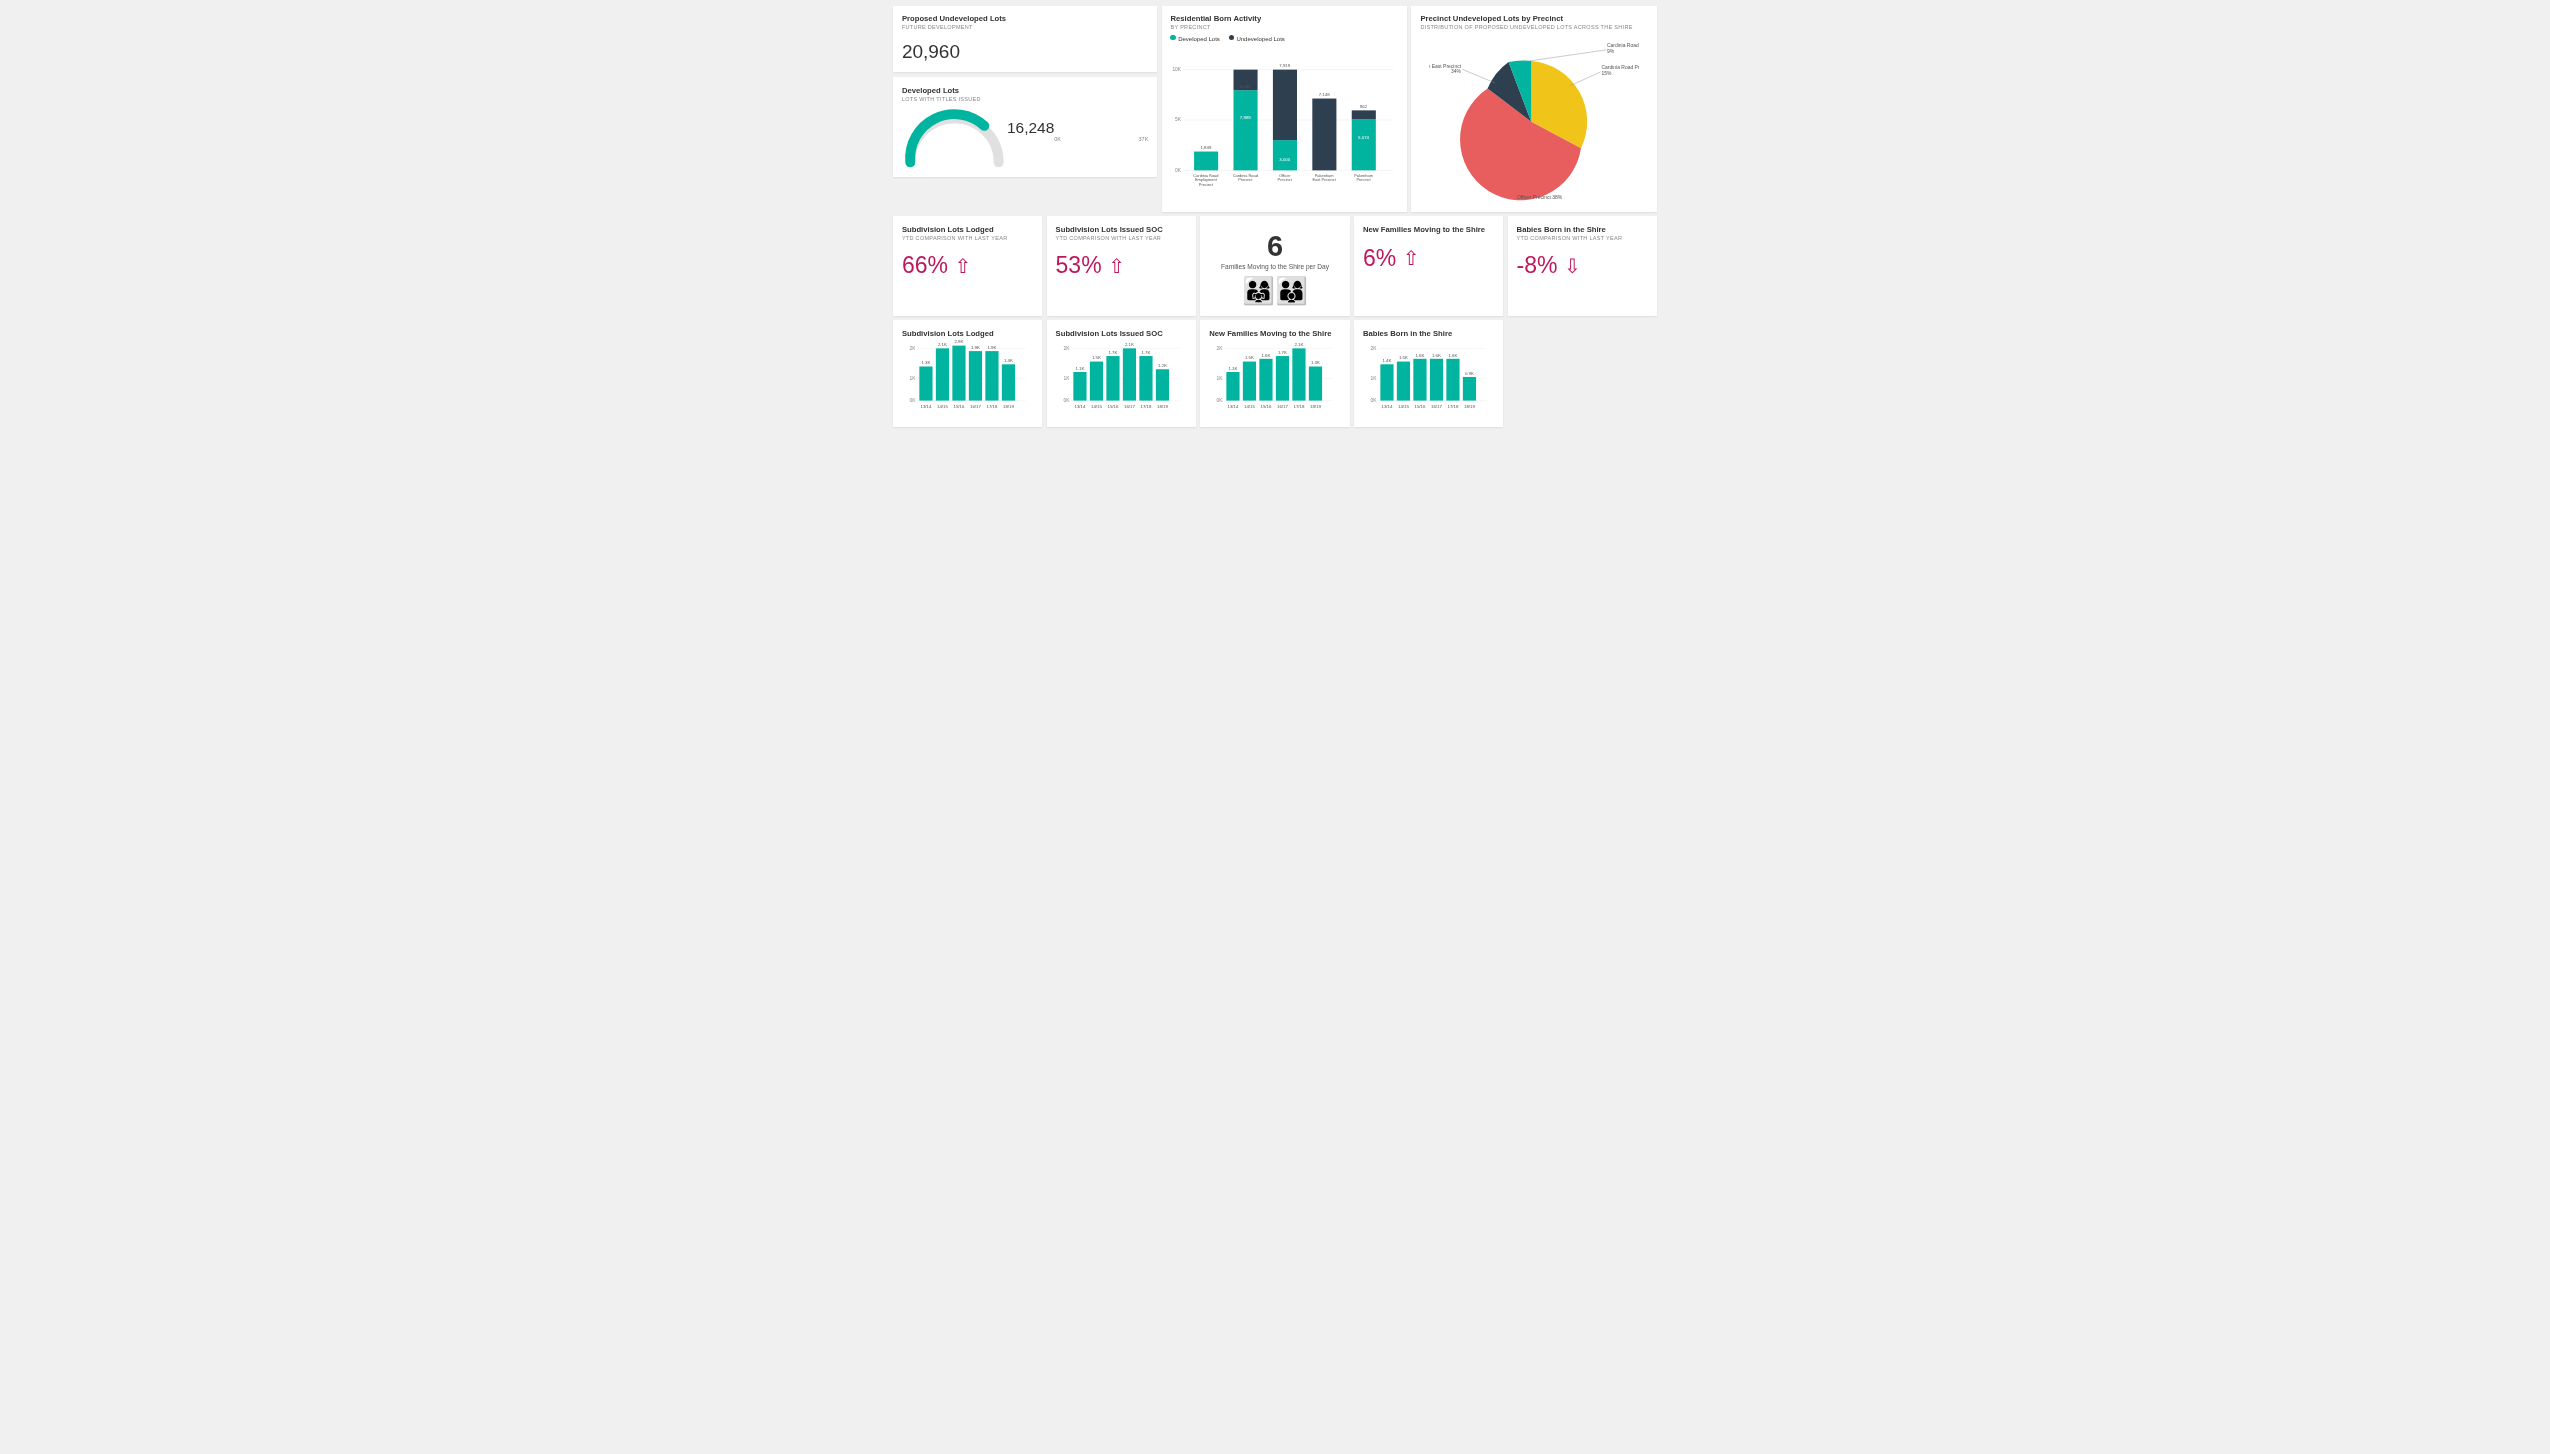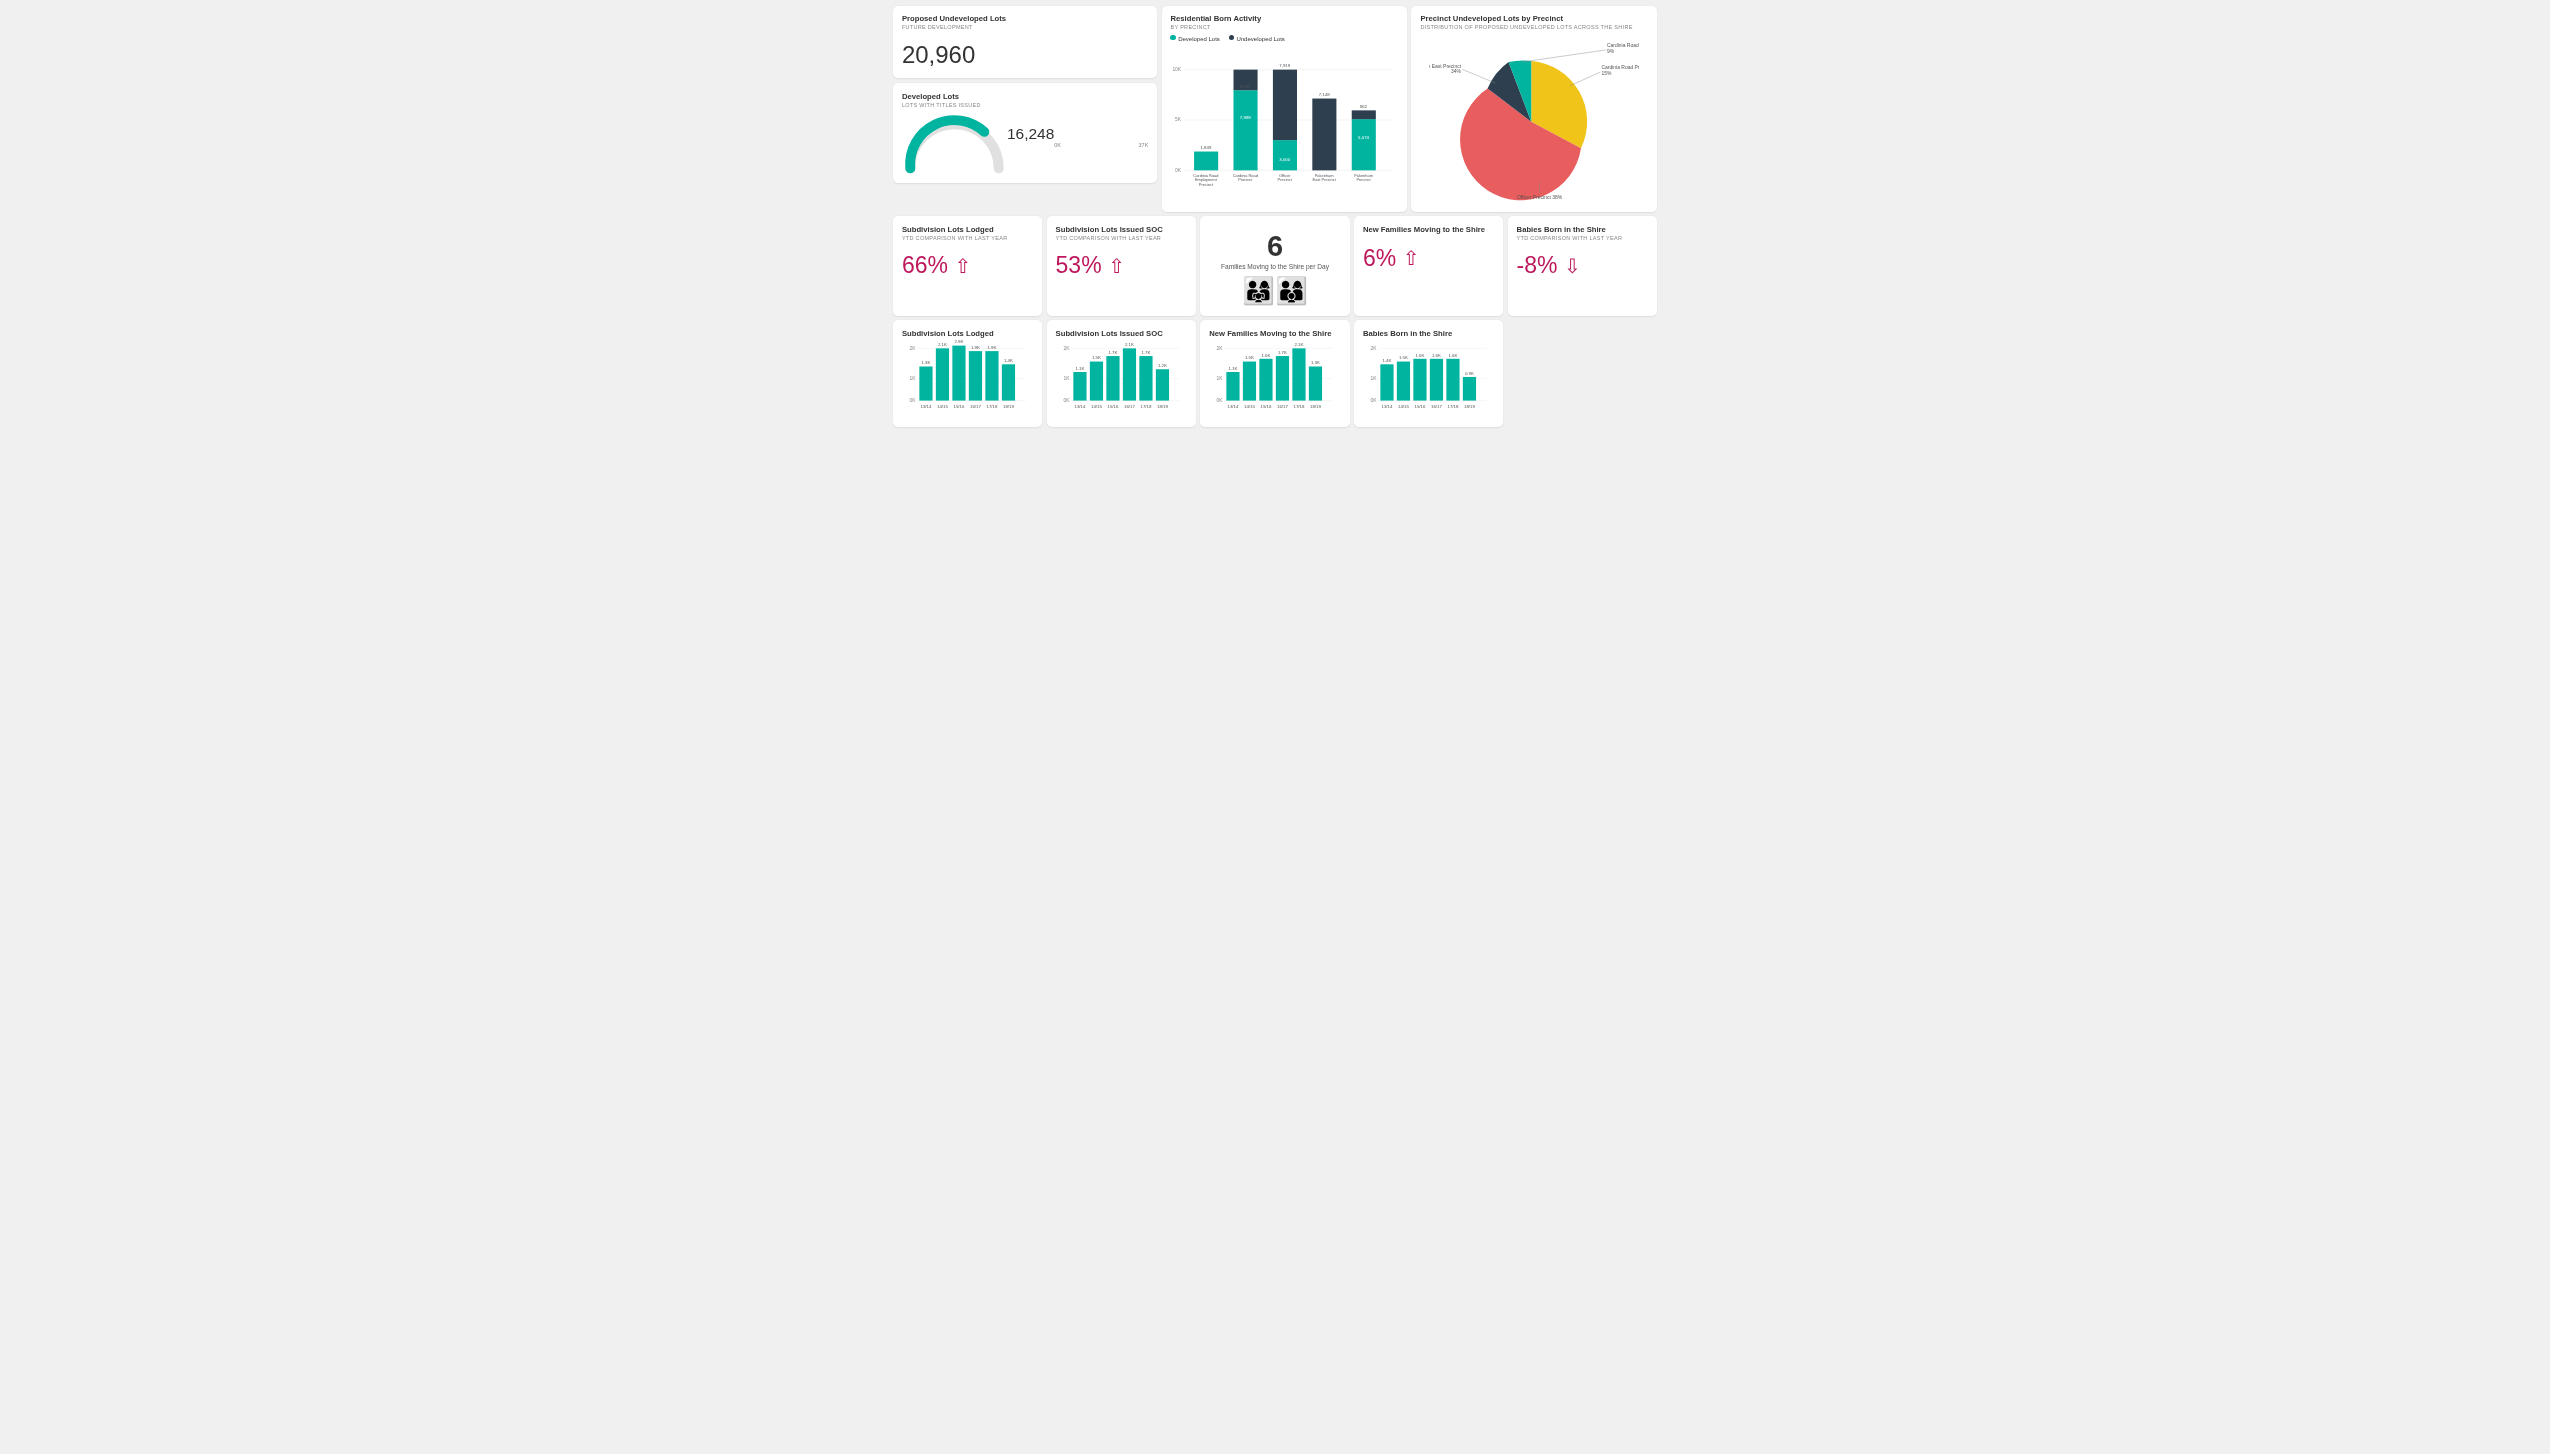--- a/index.html
+++ b/index.html
@@ -5,39 +5,39 @@
     * { box-sizing: border-box; margin: 0; padding: 0; }
     body {
       background: #f0f0f0;
       font-family: 'Segoe UI', Arial, sans-serif;
       font-size: 7.2px;
       color: #333;
       padding: 5.5px;
     }
     .card {
       background: #fff;
-      border-radius: 5px;
+      border-radius: 0;
       padding: 8.9px;
       box-shadow: 0 0.6px 1.7px rgba(0,0,0,0.08);
     }
     .card-title {
       font-size: 7.7px;
       font-weight: 600;
       color: #333;
       margin-bottom: 1.1px;
     }
     .card-subtitle {
       font-size: 5.5px;
       color: #888;
       letter-spacing: 0.3px;
       text-transform: uppercase;
       margin-bottom: 4.4px;
     }
     .big-number {
-      font-size: 24px;
+      font-size: 19px;
       font-weight: 300;
       color: #333;
       margin-top: 11px;
     }
 
     
     .gauge-container {
       display: flex;
       align-items: center;
       justify-content: center;

